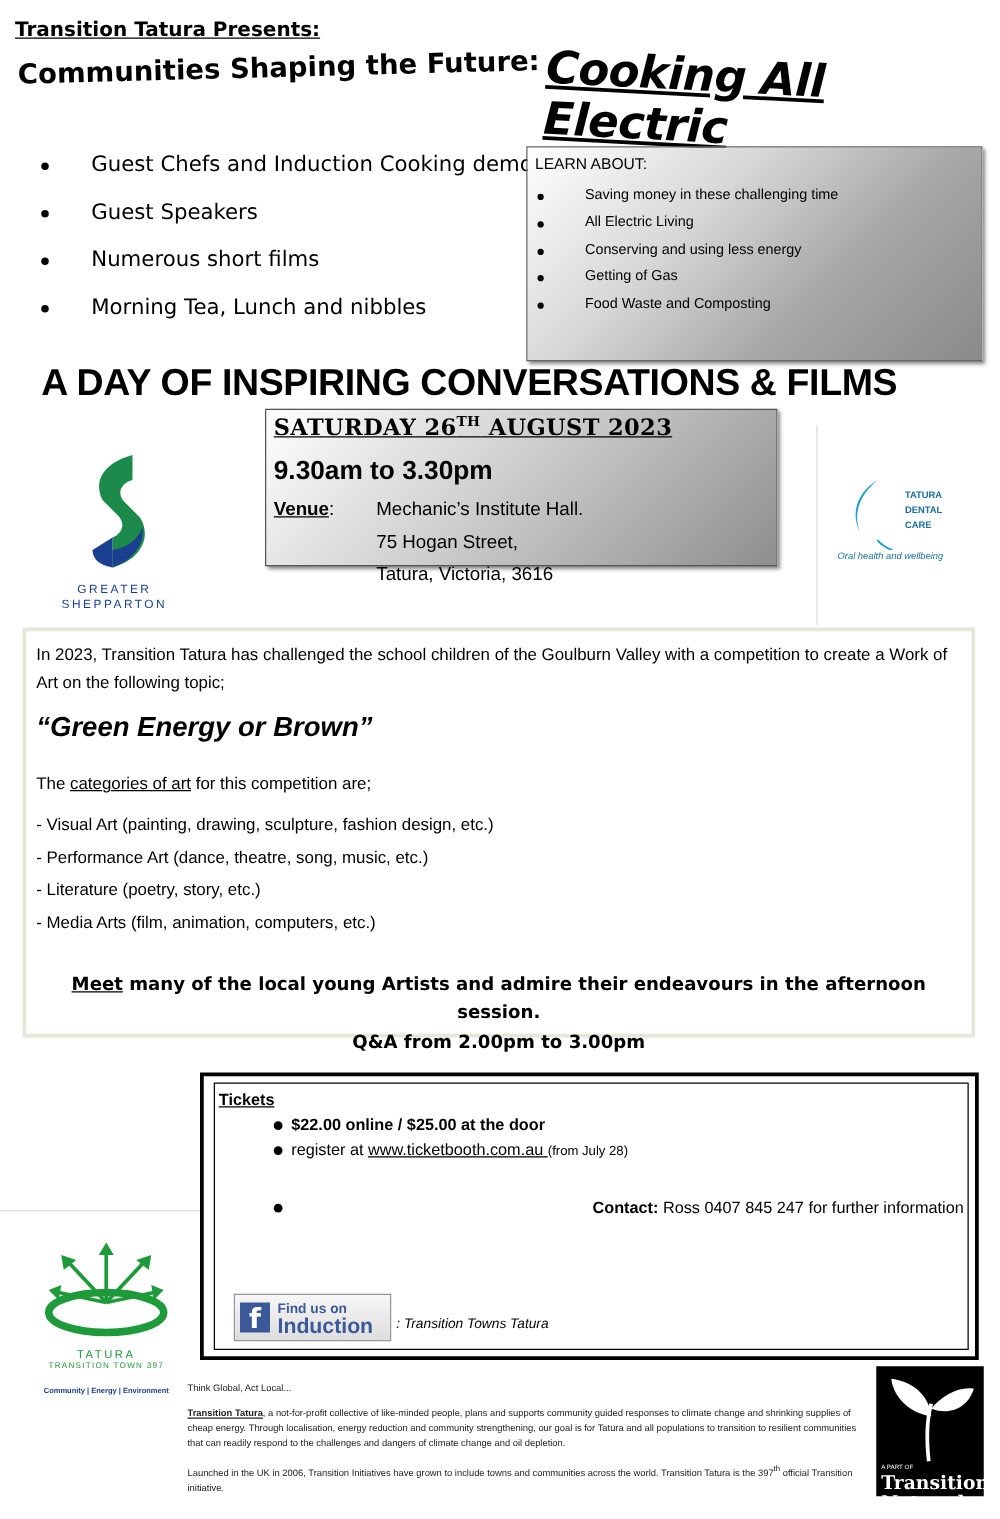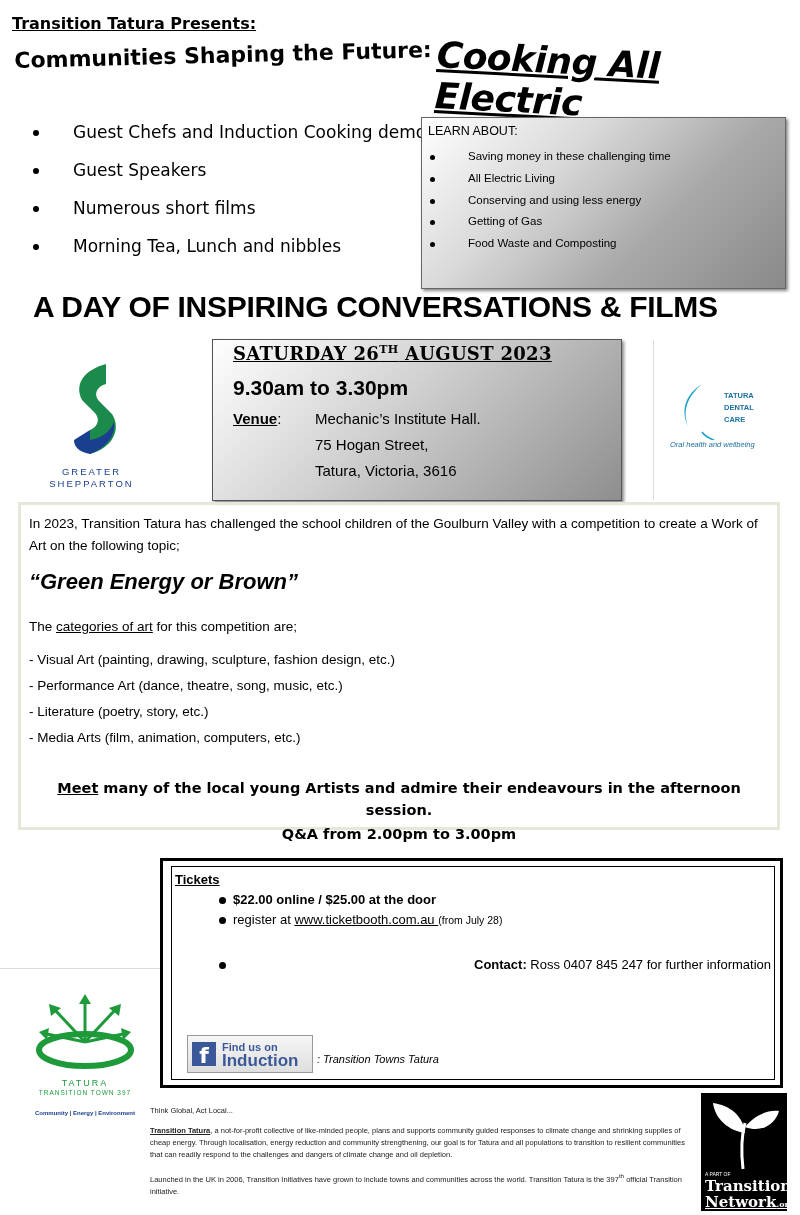--- a/index.html
+++ b/index.html
@@ -18,21 +18,21 @@
   .learn-title { font-size:12.5px; margin-bottom:8px; }
   .learn-list { list-style:none; margin:0; padding:0; }
   .learn-list li { position:relative; padding-left:40px; font-size:11.5px; height:21.8px; line-height:21.8px; }
   .learn-list li .dot { position:absolute; left:2px; top:9px; width:5px; height:5px; border-radius:50%; background:#000; }
 
   .day-title { left:33px; top:290px; font-size:30px; font-weight:bold; letter-spacing:-0.3px; }
 
   .logo-gs { left:44px; top:362px; width:95px; height:130px; }
   .gs-text { position:absolute; left:0; width:100%; text-align:center; font-size:9.5px; letter-spacing:2px; color:#1a3f8f; }
 
-  .date-box { left:212px; top:327px; width:410px; height:162px; border:1px solid #555; box-shadow:2px 2px 3px #888; background:linear-gradient(135deg,#ffffff 0%,#cfcfcf 45%,#8e8e8e 100%); box-sizing:border-box; padding:3px 20px;margin-top:12px; }
+  .date-box { left:212px; top:327px; width:410px; height:126px; border:1px solid #555; box-shadow:2px 2px 3px #888; background:linear-gradient(135deg,#ffffff 0%,#cfcfcf 45%,#8e8e8e 100%); box-sizing:border-box; padding:3px 6px; }
   .date-line { font-family:"DejaVu Serif", serif; font-weight:bold; font-size:18px; text-decoration:underline; letter-spacing:0.3px; }
   .date-line sup { font-size:11px; }
   .time-line { font-size:21px; font-weight:bold; margin-top:12px; }
   .venue-grid { margin-top:8px; display:grid; grid-template-columns:82px 1fr; row-gap:4px; font-size:15px; line-height:22px; }
   .venue-label { text-decoration:underline; font-weight:bold; }
 
   .divider-v { left:653px; top:340px; width:1px; height:160px; background:#ddd; }
   .logo-tdc { left:668px; top:380px; width:120px; height:80px; }
 
   .comp-box { left:18px; top:502px; width:762px; height:328px; border:3px solid #e3e8d8; box-sizing:border-box; padding:8px 8px; }
@@ -58,21 +58,21 @@
   .fb-text .l2 { font-size:17px; }
   .fb-caption { position:absolute; left:145px; bottom:14px; font-size:11px; font-style:italic; }
 
   .left-panel-border { left:0; top:968px; width:160px; height:1px; background:#ddd; }
   .logo-tt { left:25px; top:992px; width:120px; height:130px; }
 
   .about { left:150px; top:1105px; width:535px; font-size:7.5px; line-height:12px; color:#222; }
   .about p { margin:0 0 9px; }
   .about .think { margin-bottom:8px; }
 
-  .logo-tn { left:701px; top:1093px; width:86px; height:118px; background:#000; color:#fff; }
+  .logo-tn { left:701px; top:1093px; width:86px; height:104px; background:#000; color:#fff; }
 </style>
 </head>
 <body>
 
 <div class="abs presents">Transition Tatura Presents:</div>
 <div class="abs headline">Communities Shaping the Future:</div>
 <div class="abs headline-big">Cooking All Electric</div>
 
 <ul class="abs feature-list">
   <li><span class="dot"></span><span>Guest Chefs and Induction Cooking demo</span></li>

